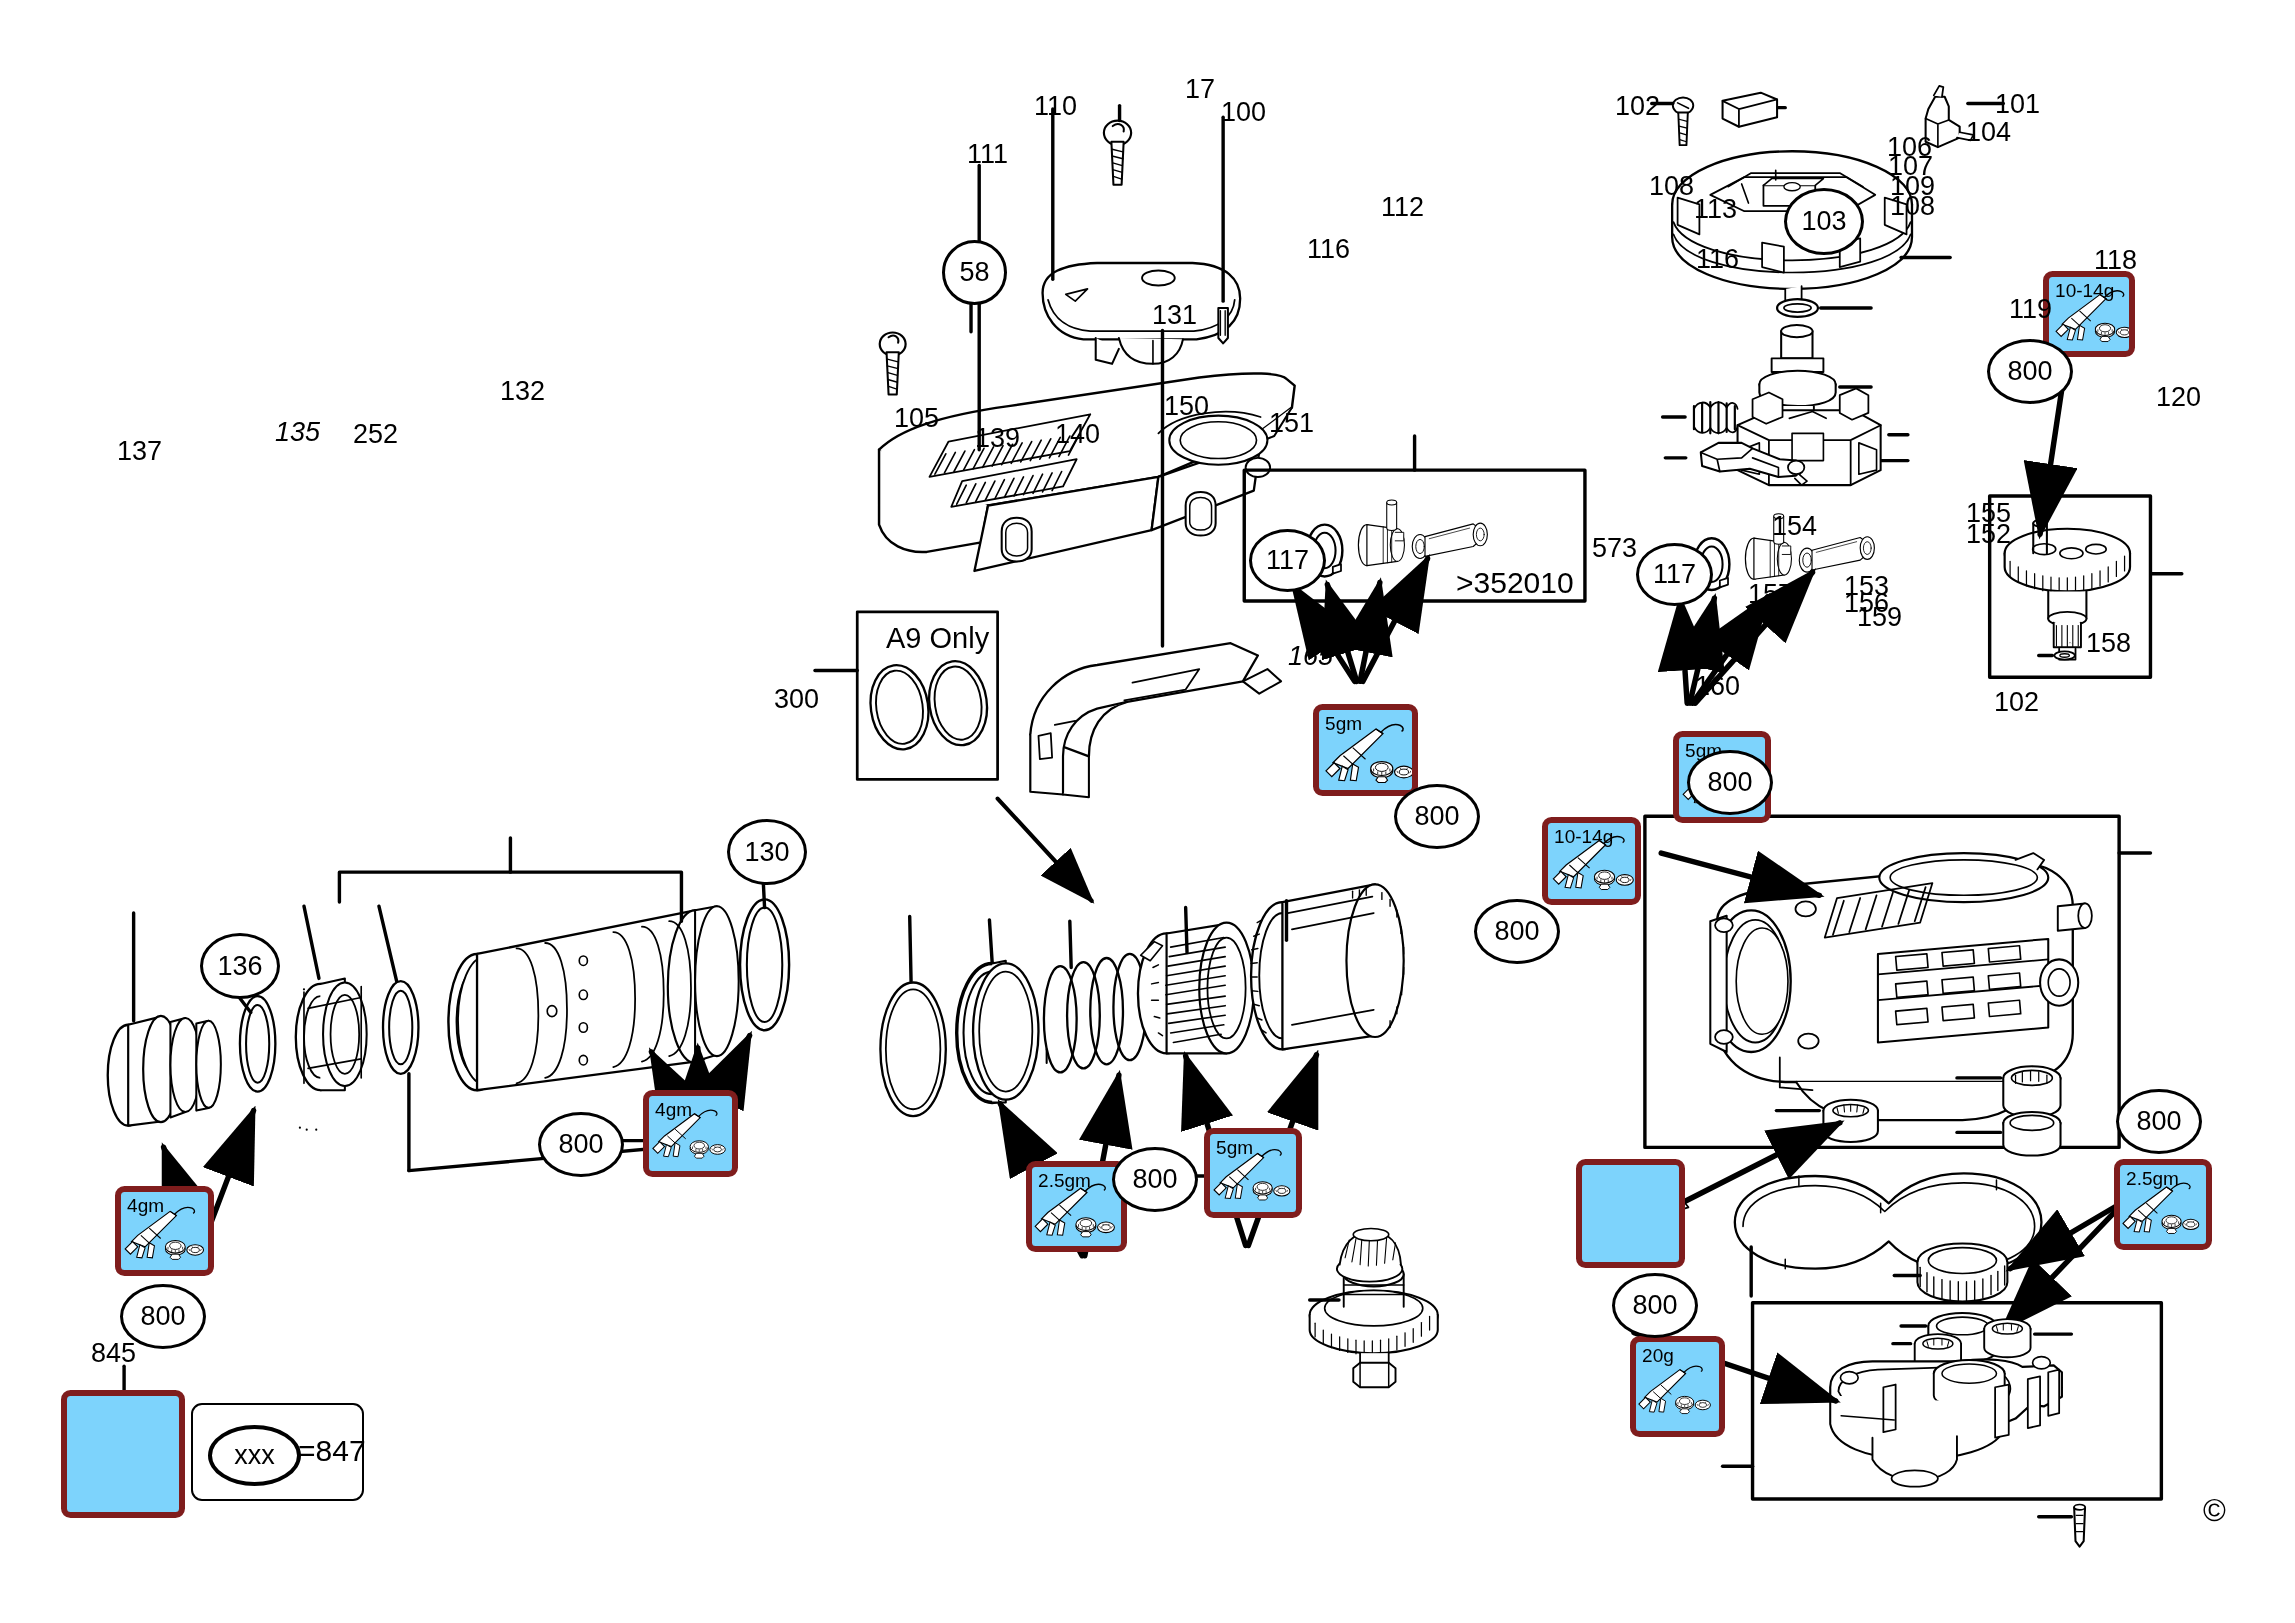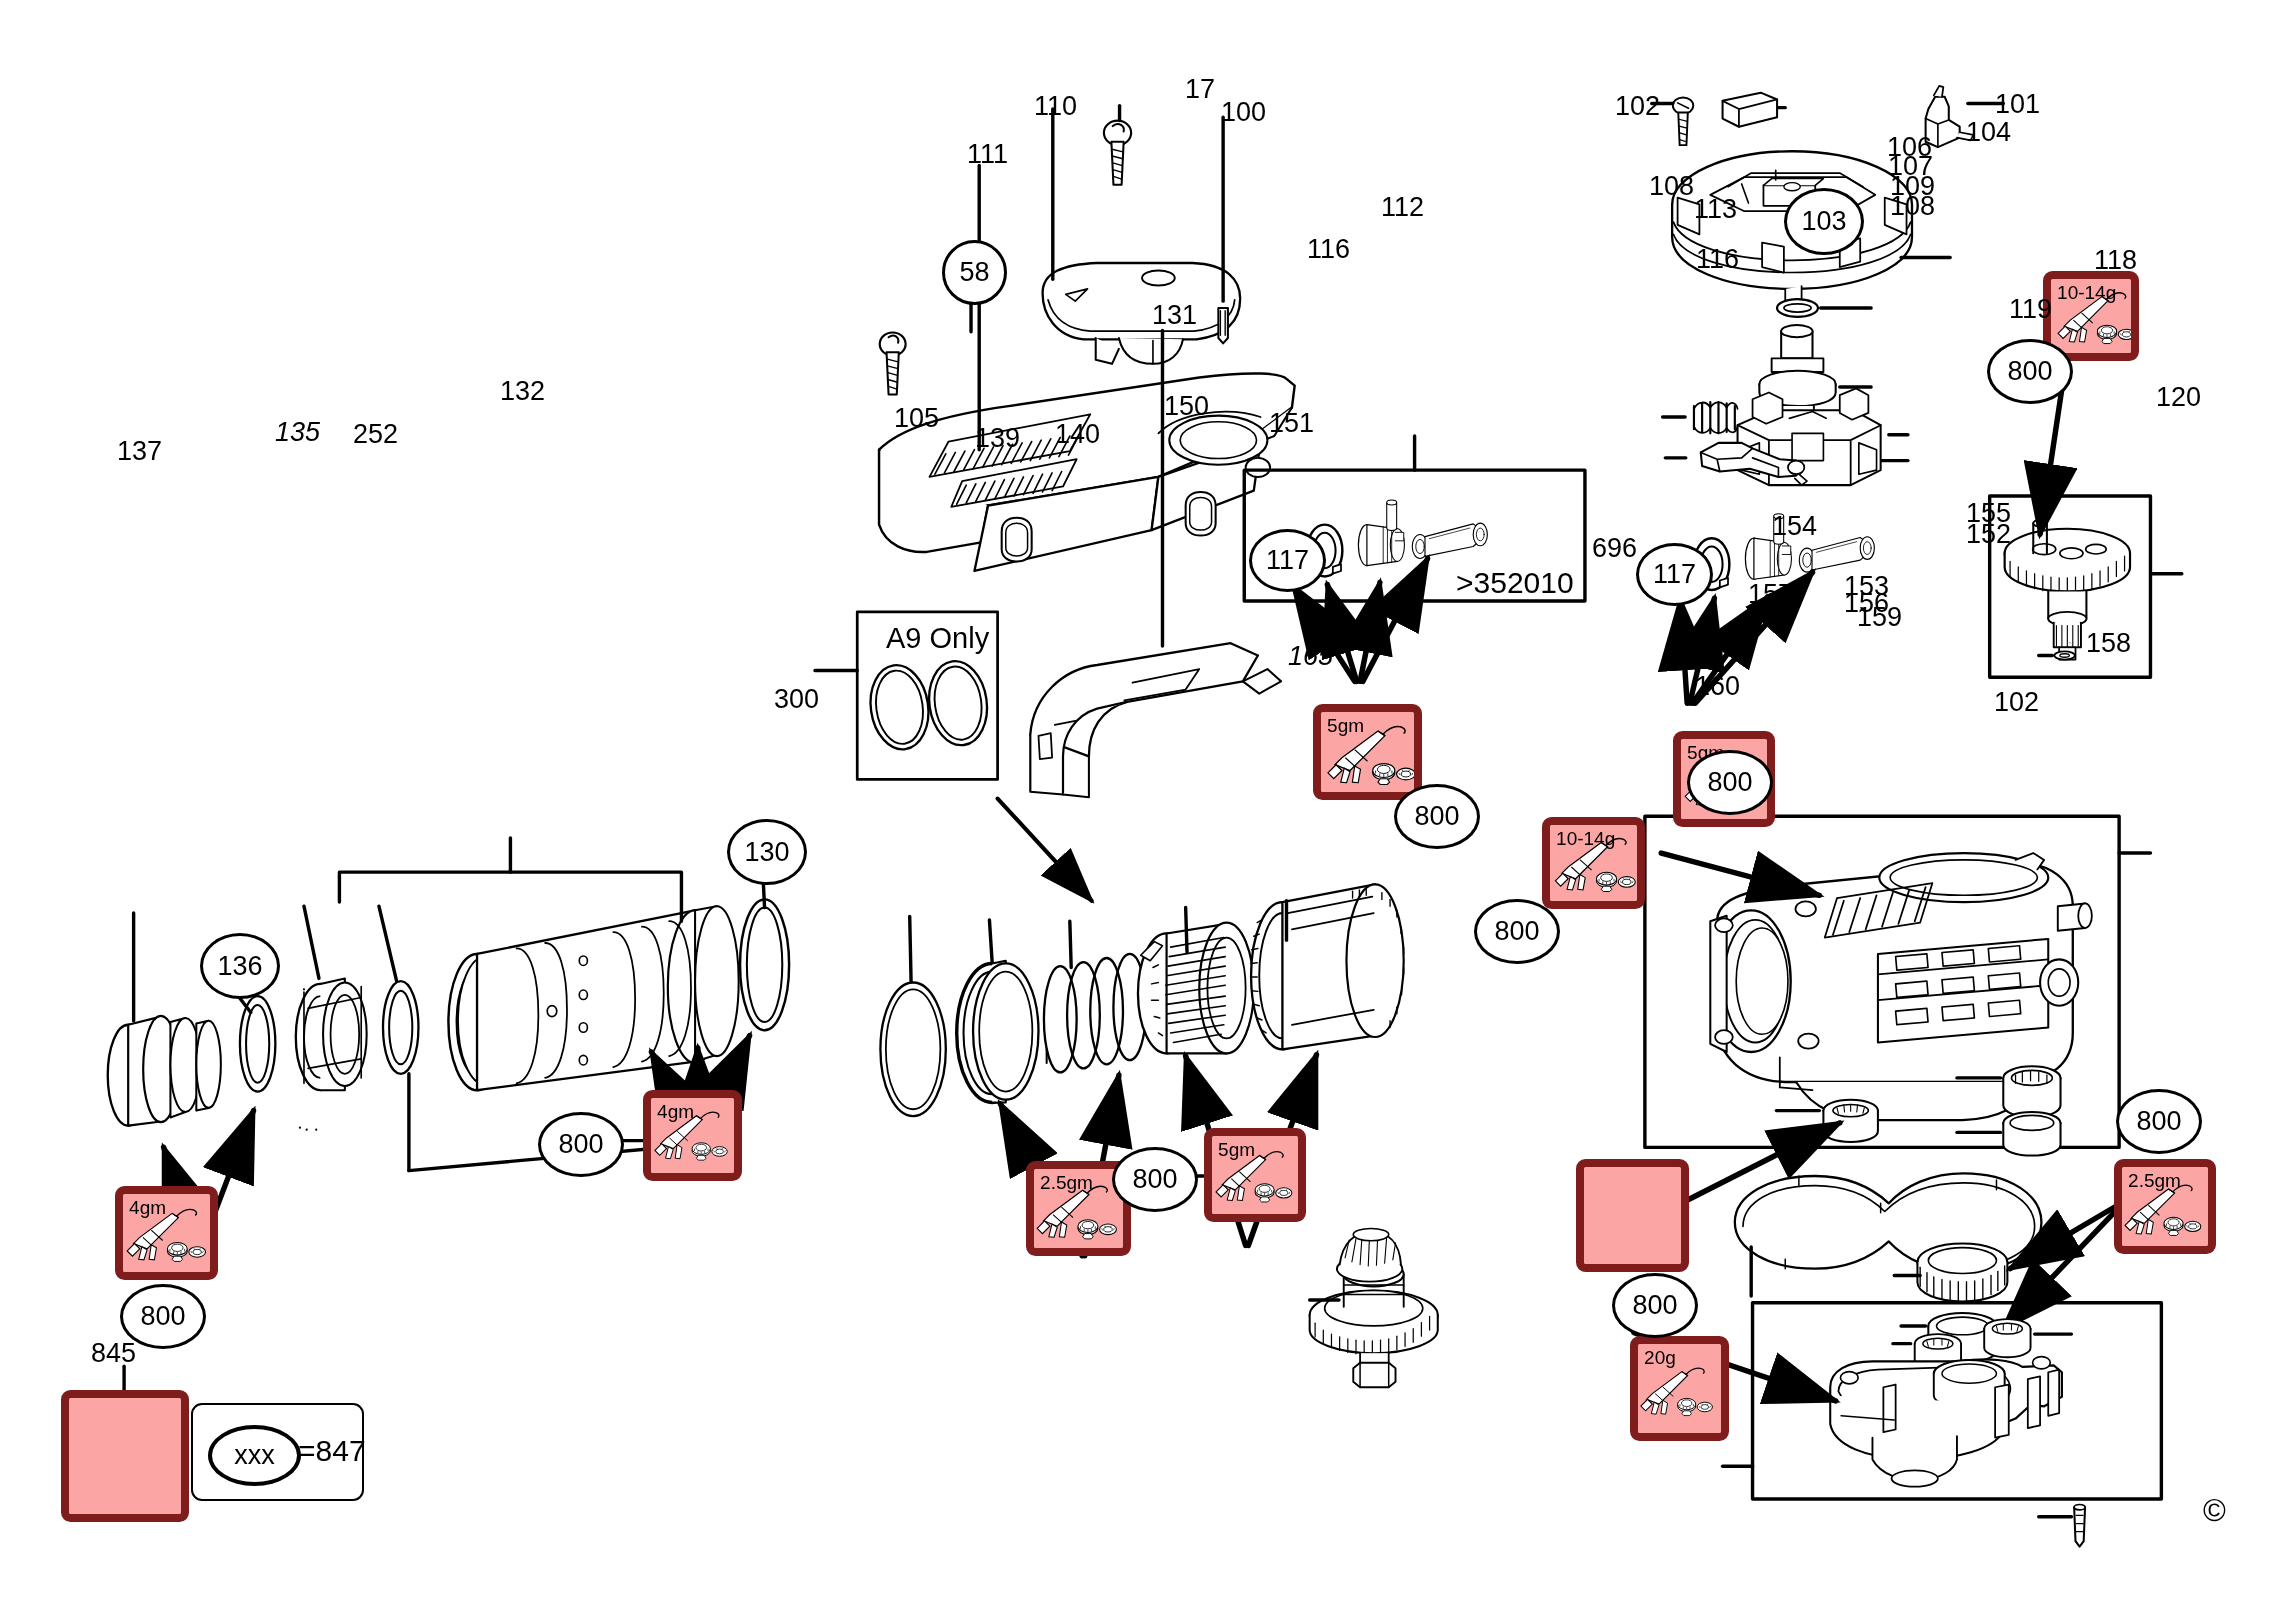--- a/index.html
+++ b/index.html
@@ -3,21 +3,21 @@
 <meta charset="utf-8">
 <style>
   html,body{margin:0;padding:0;background:#ffffff;}
   body{font-family:"Liberation Sans","DejaVu Sans",sans-serif;}
   #sheet{position:relative;width:2295px;height:1623px;background:#fff;overflow:hidden;}
   svg{display:block;}
   .lbl{position:absolute;font-size:27px;color:#000;font-weight:400;white-space:nowrap;letter-spacing:0px;}
   .lbl.big{font-size:30px;}
   .bubble{position:absolute;display:flex;align-items:center;justify-content:center;
           border:3.4px solid #000;border-radius:50%;background:#fff;font-size:27px;color:#000;}
-  .grease-card{position:absolute;border:8px solid #7f1d1d;border-radius:9.5px;background:#fca5a5;}
+  .grease-card{position:absolute;border:6px solid #7f1d1d;border-radius:9.5px;background:#7dd3fc;}
   .grease-card .gl{position:absolute;left:6.1px;top:2.7px;font-size:19px;}
   .leg-card{position:absolute;border:2px solid #000;border-radius:11px;background:#fff;}
   .a9{position:absolute;font-size:29px;}
   .copyright{position:absolute;font-size:31px;}
 </style>
 </head>
 <body>
 
 <div id="sheet">
 
@@ -998,21 +998,21 @@
       <div class="lbl" style="left: 1164px; top: 391px;">150</div>
       <div class="lbl" style="left: 275px; top: 417px; font-style: italic;">135</div>
       <div class="lbl" style="left: 353px; top: 419px;">252</div>
       <div class="lbl" style="left: 1055px; top: 419px;">140</div>
       <div class="lbl" style="left: 975px; top: 423px;">139</div>
       <div class="lbl" style="left: 117px; top: 436px;">137</div>
       <div class="lbl" style="left: 894px; top: 403px;">105</div>
       <div class="lbl" style="left: 1966px; top: 498px;">155</div>
       <div class="lbl" style="left: 1772px; top: 511px;">154</div>
       <div class="lbl" style="left: 1966px; top: 519px;">152</div>
-      <div class="lbl" style="left: 1592px; top: 533px;">696</div>
+      <div class="lbl" style="left: 1592px; top: 533px;">573</div>
       <div class="lbl" style="left: 1748px; top: 579px;">157</div>
       <div class="lbl" style="left: 1844px; top: 571px;">153</div>
       <div class="lbl" style="left: 1844px; top: 588px;">156</div>
       <div class="lbl" style="left: 1857px; top: 602px;">159</div>
       <div class="lbl" style="left: 2086px; top: 602px; margin-top: 26px;">158</div>
       <div class="lbl" style="left: 1288px; top: 641px; font-style: italic;">165</div>
       <div class="lbl" style="left: 1695px; top: 671px;">160</div>
       <div class="lbl" style="left: 1994px; top: 687px;">102</div>
       <div class="lbl" style="left: 91px; top: 1338px;">845</div>
     </div>

